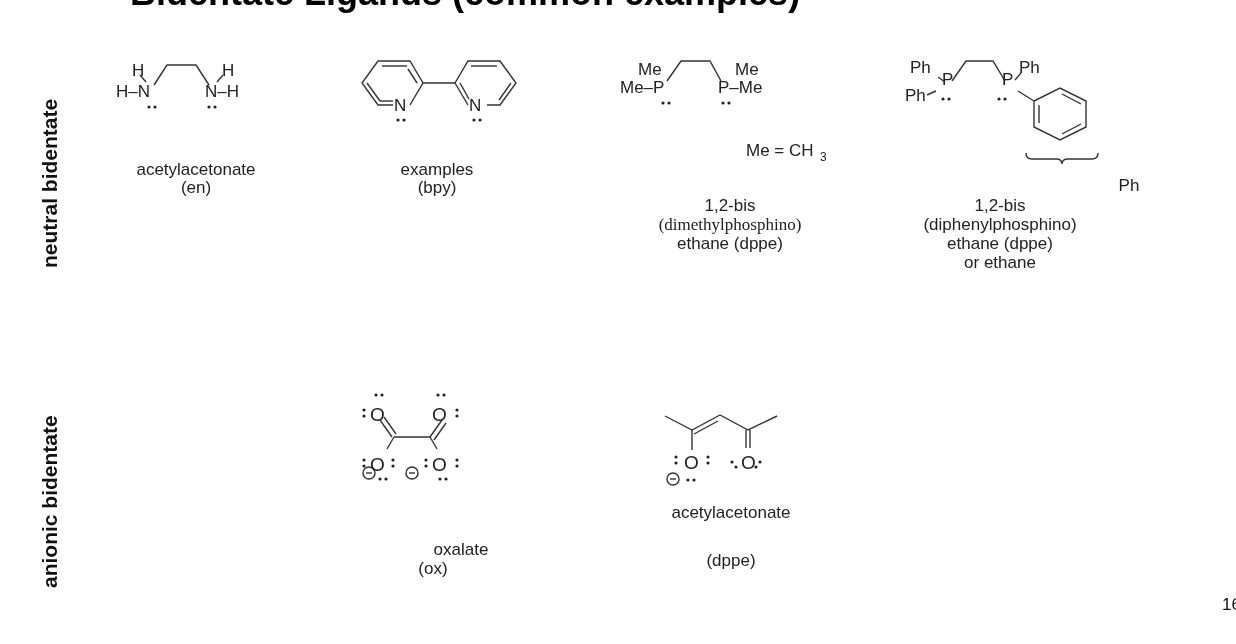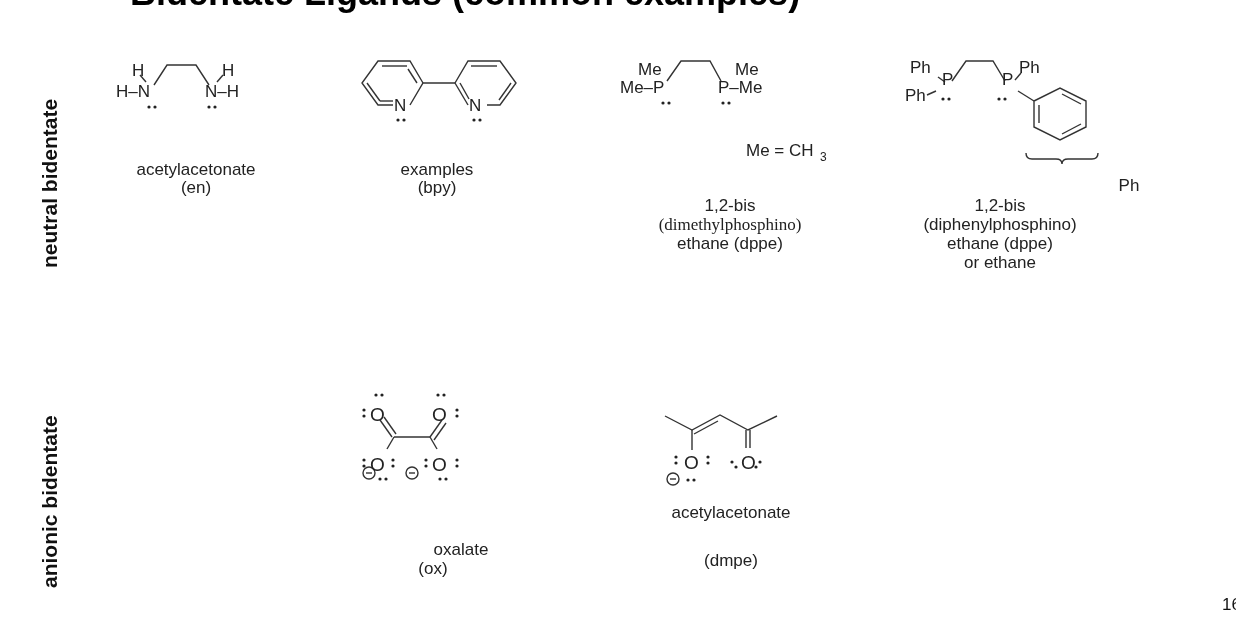--- a/index.html
+++ b/index.html
@@ -180,15 +180,15 @@
       <circle cx="48" cy="53" r="1.6"></circle>
     <circle cx="28" cy="70" r="1.6"></circle>
       <circle cx="34" cy="70" r="1.6"></circle>
     <circle cx="72" cy="52" r="1.6"></circle>
       <circle cx="76" cy="57" r="1.6"></circle>
     <circle cx="96" cy="57" r="1.6"></circle>
       <circle cx="100" cy="52" r="1.6"></circle>
   </g>
 </svg>
 <div class="caption" style="left:731px;top:503px;">acetylacetonate</div>
-<div class="caption" style="left:731px;top:551px;">(dmpe)</div>
+<div class="caption" style="left:731px;top:551px;">(dppe)</div>
 
 <div class="page-num">16</div>
 
 </body></html>

